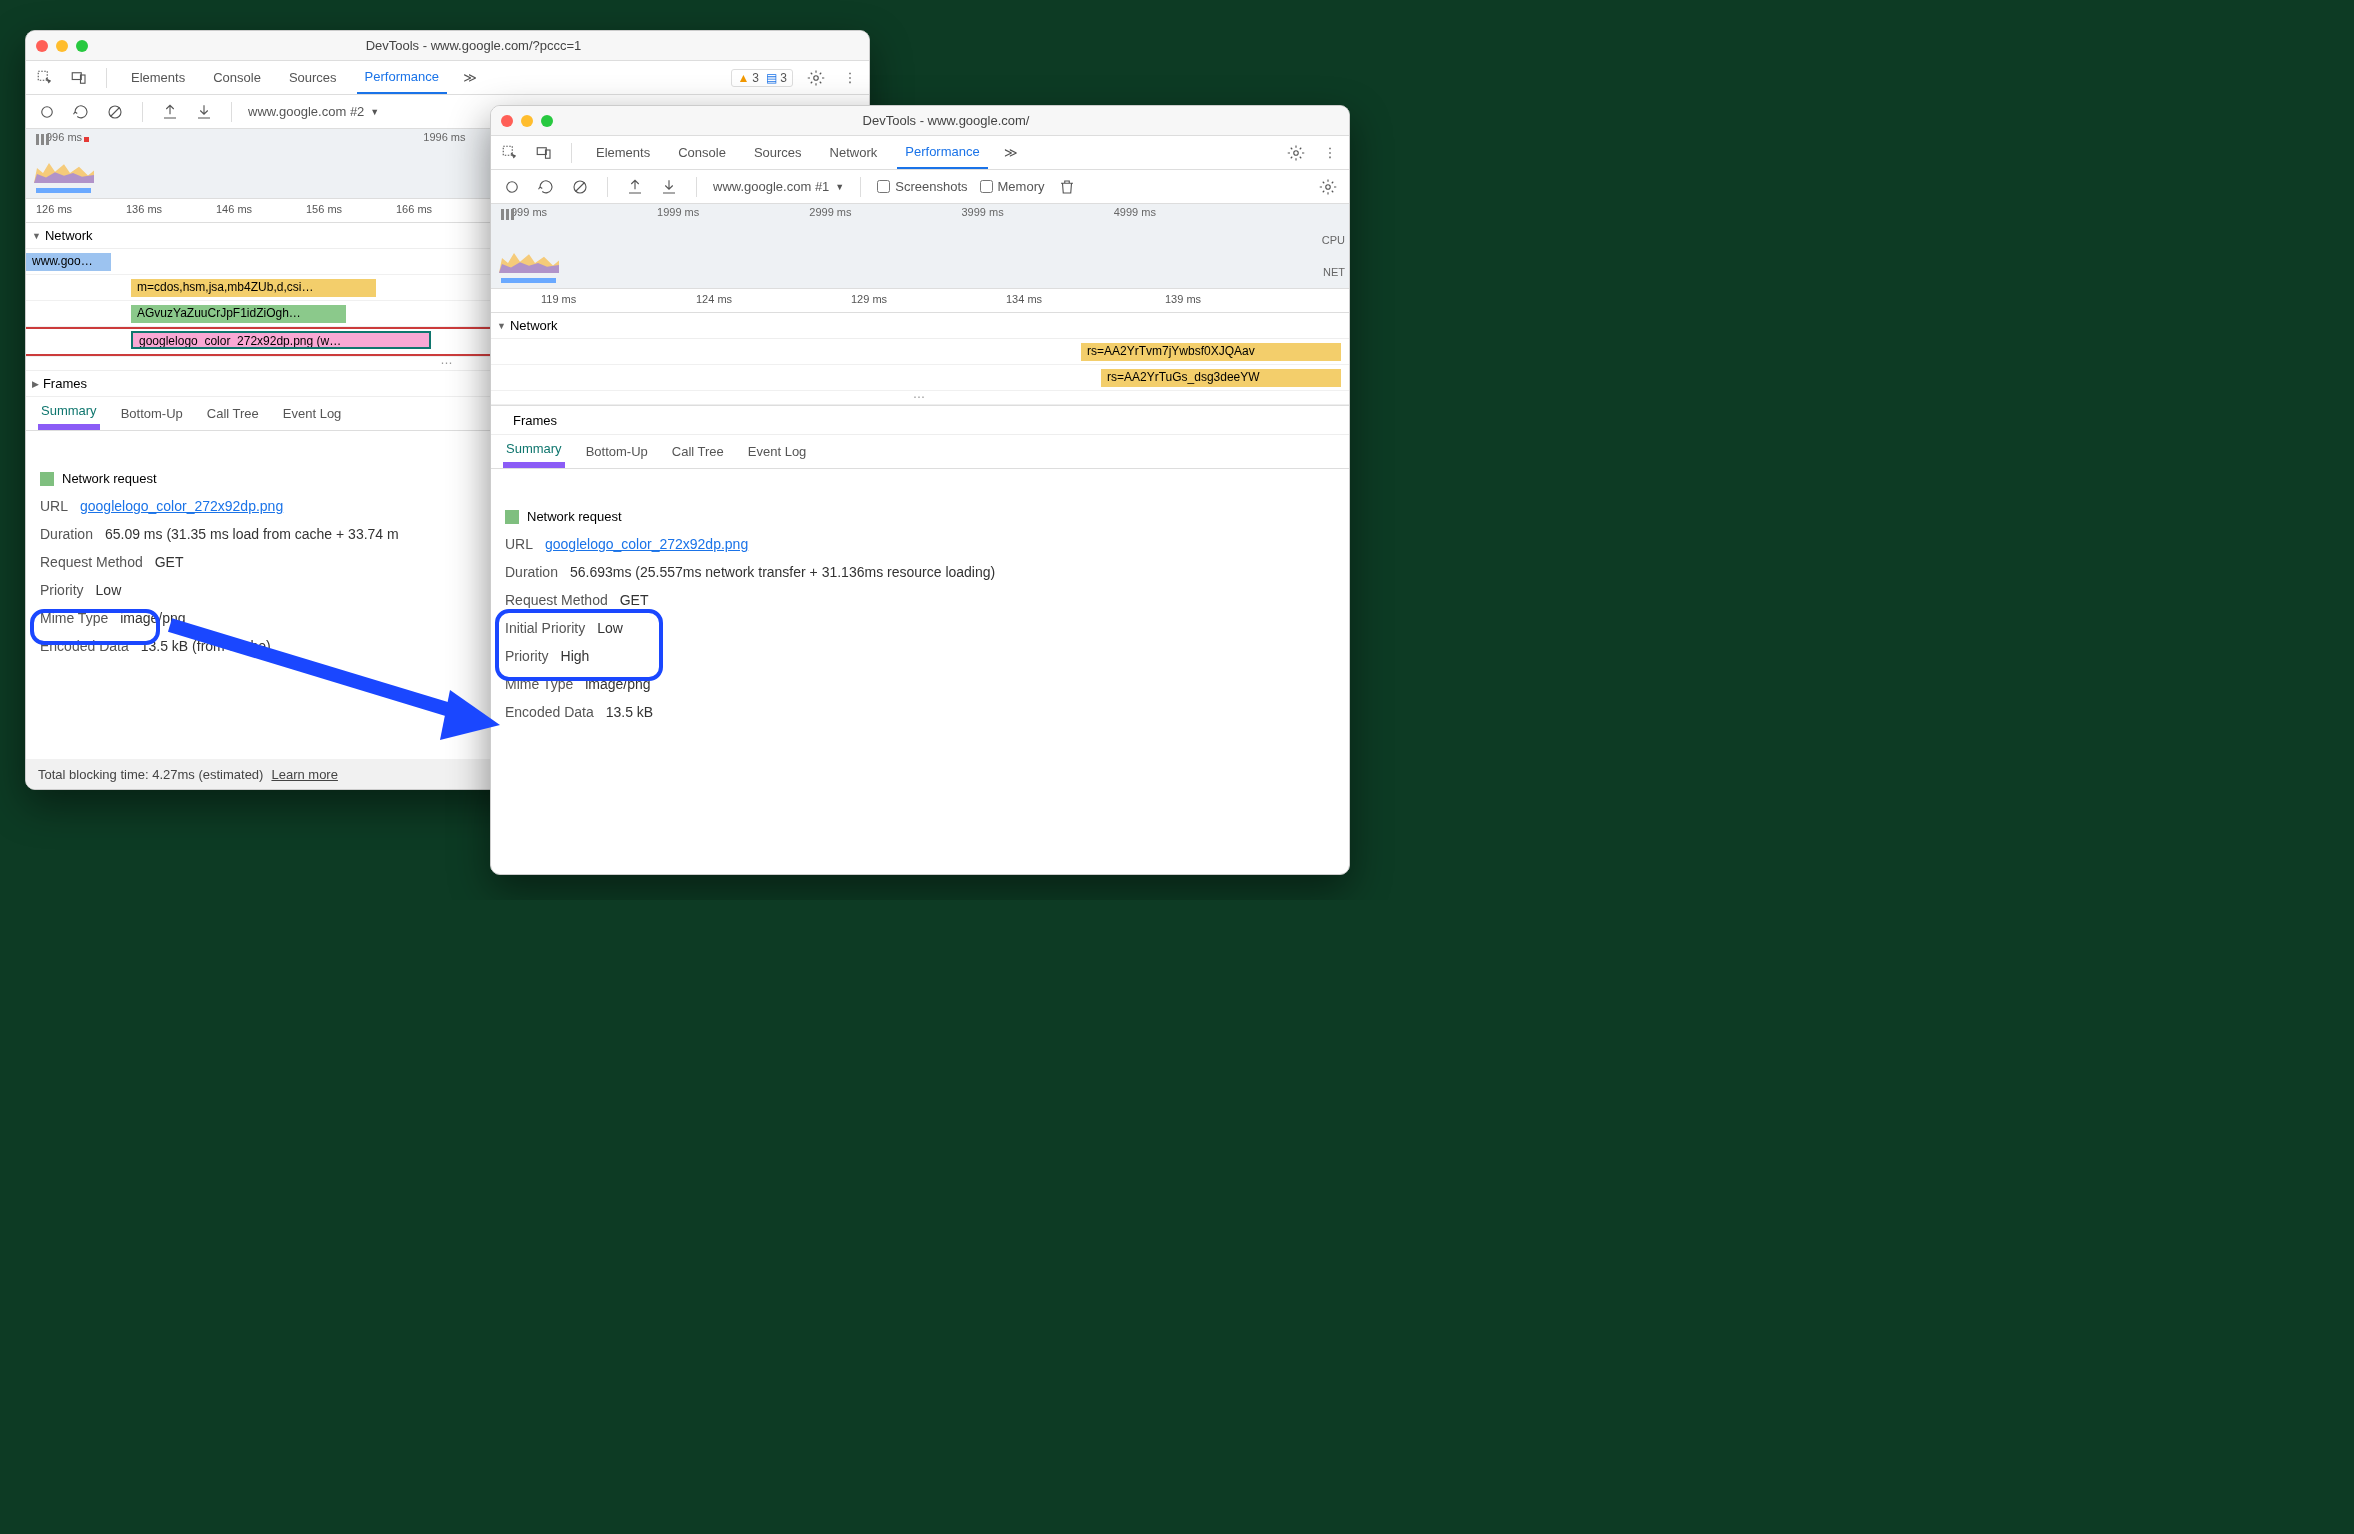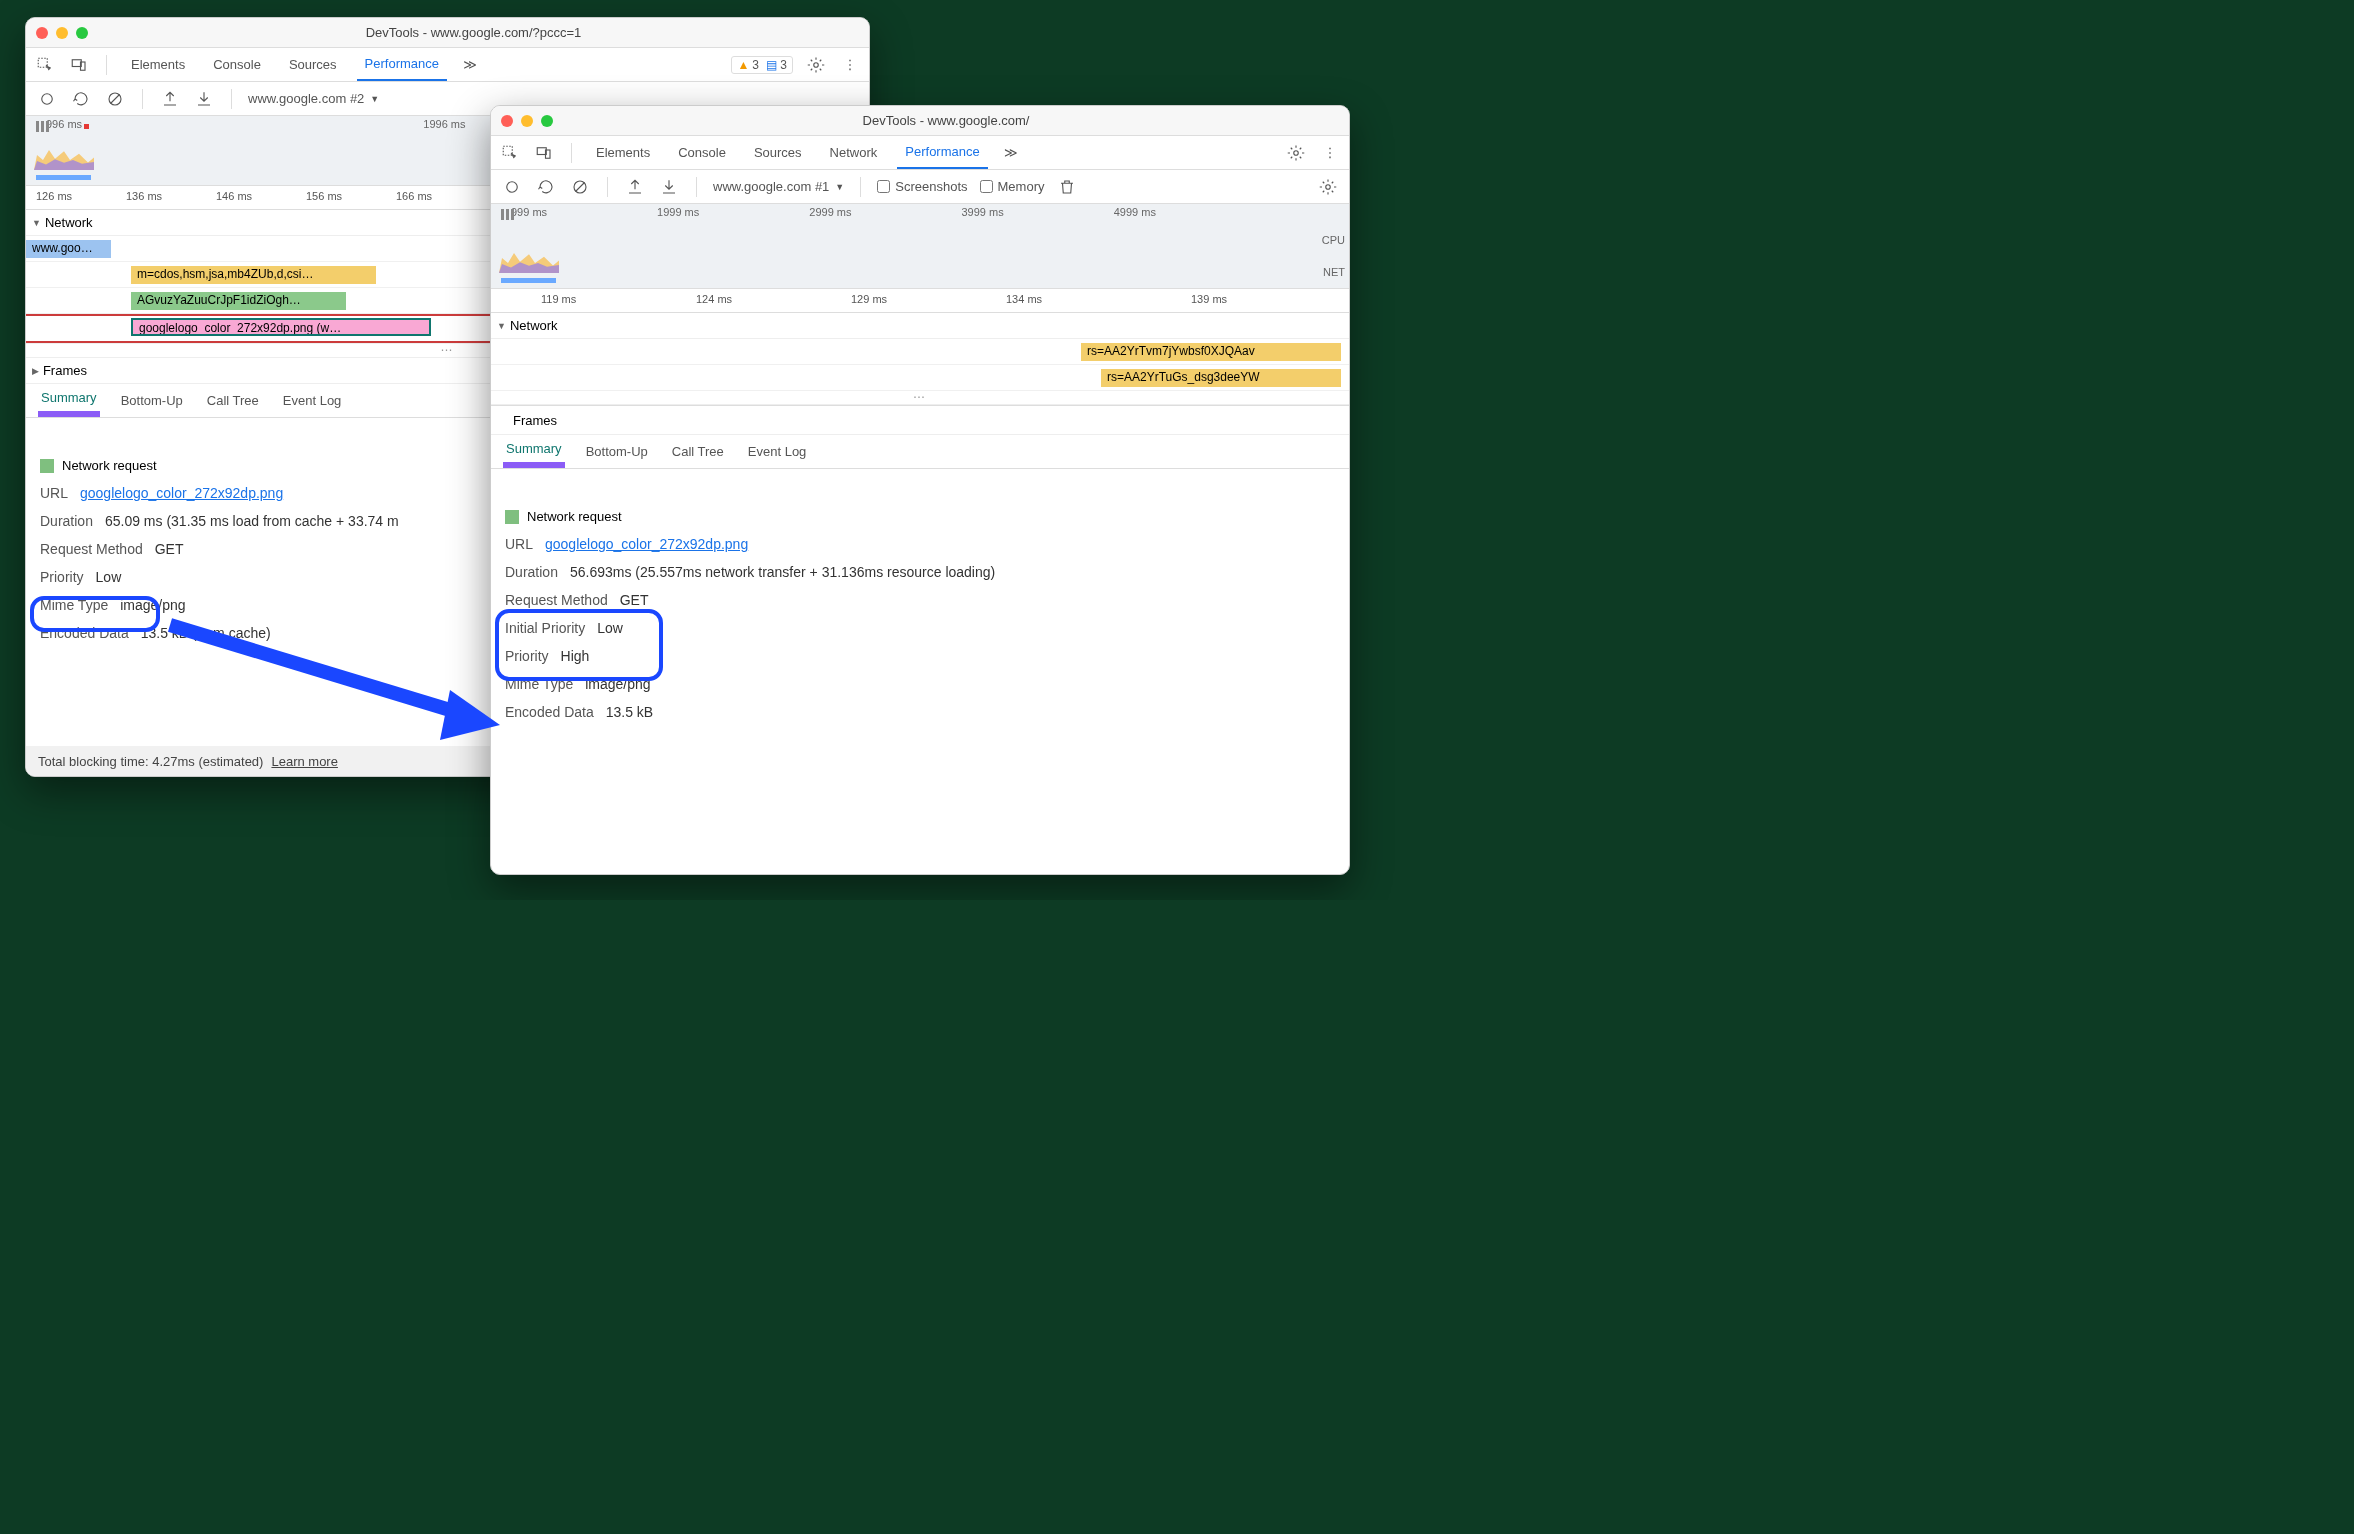--- a/index.html
+++ b/index.html
@@ -14,21 +14,21 @@
     overflow: hidden;
   }
   .window {
     position: absolute;
     background: #fff;
     border-radius: 10px;
     box-shadow: 0 15px 40px rgba(0,0,0,.45);
     overflow: hidden;
     border: 1px solid #ccc;
   }
-  .win1 { left: 25px; top: 17px; width: 845px; height: 760px; }
+  .win1 { left: 25px; top: 30px; width: 845px; height: 760px; }
   .win2 { left: 490px; top: 105px; width: 860px; height: 770px; }
   .titlebar {
     height: 30px;
     background: #f7f7f7;
     display: flex;
     align-items: center;
     padding: 0 10px;
     border-bottom: 1px solid #ddd;
   }
   .traffic { display: flex; gap: 8px; }
@@ -412,21 +412,21 @@
     <div class="bluebar"></div>
     <span class="right-label" style="top:30px;">CPU</span>
     <span class="right-label" style="top:62px;">NET</span>
   </div>
 
   <div class="ruler">
     <span class="tick" style="left:50px;">119 ms</span>
     <span class="tick" style="left:205px;">124 ms</span>
     <span class="tick" style="left:360px;">129 ms</span>
     <span class="tick" style="left:515px;">134 ms</span>
-    <span class="tick" style="left:700px;">139 ms</span>
+    <span class="tick" style="left:674px;">139 ms</span>
   </div>
 
   <div class="section-header">
     <span class="arr">▼</span>
     <span>Network</span>
   </div>
 
   <div class="net-lane">
     <div class="bar bar-orange" style="left:590px; width:260px;">rs=AA2YrTvm7jYwbsf0XJQAav</div>
   </div>

